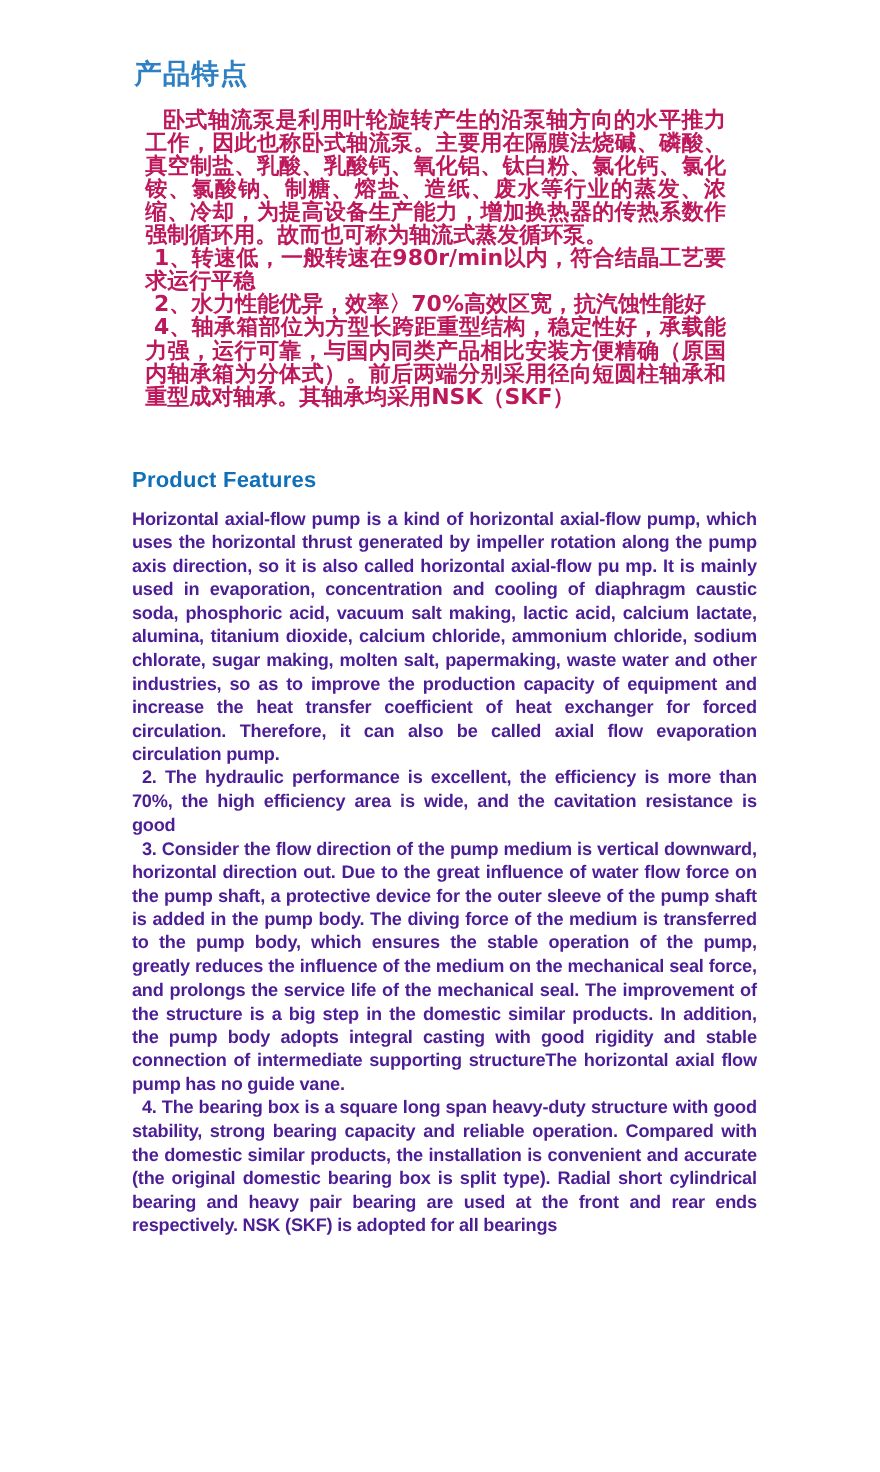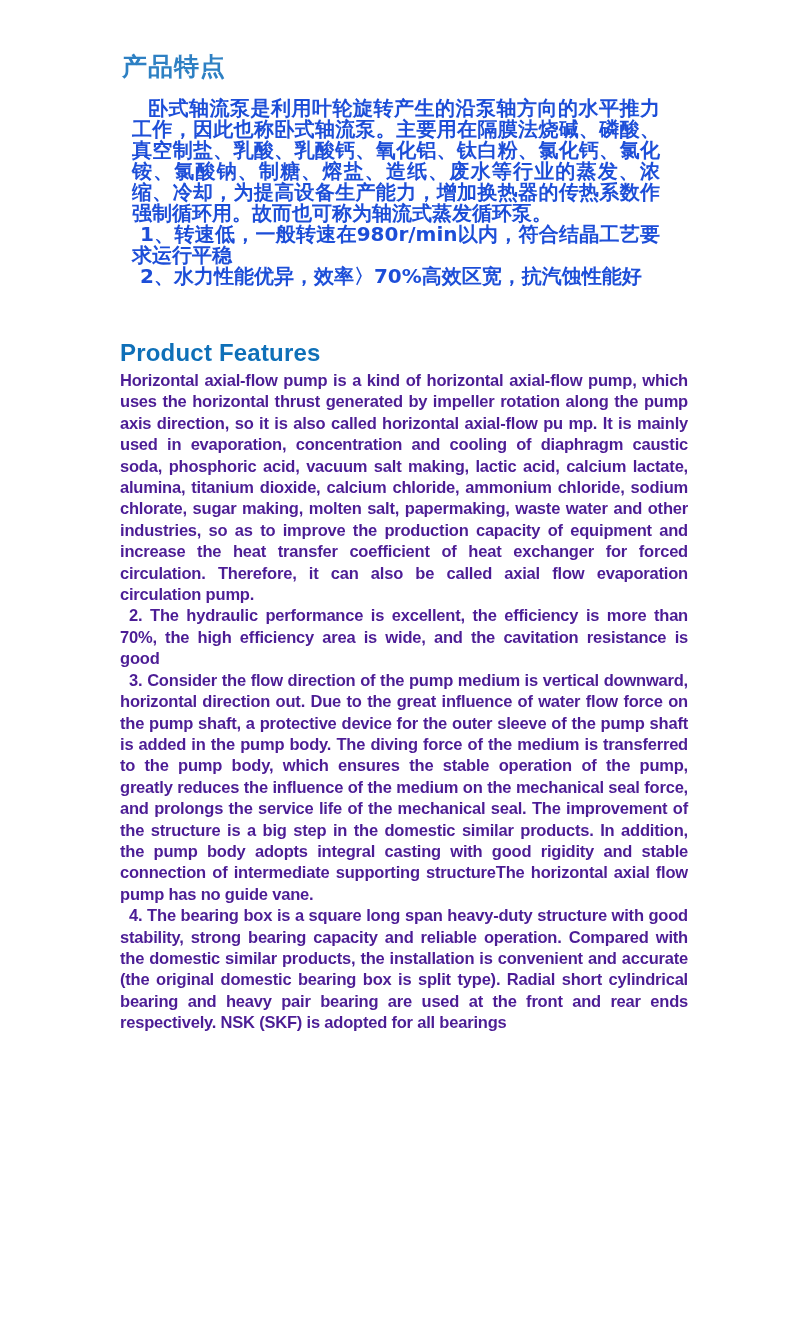--- a/index.html
+++ b/index.html
@@ -25,39 +25,39 @@
     margin: 0 0 16px 2px;
     font-size: 25px;
     line-height: 30px;
     font-weight: 700;
     letter-spacing: 1px;
     font-family: "DejaVu Sans", "Liberation Sans", sans-serif;
   }
   .cn-body {
     width: 528px;
     margin-left: 12px;
-    color: #1d4ed8;
+    color: #be185d;
     font-size: 20px;
     line-height: 21px;
     font-weight: 700;
     text-align: justify;
     font-family: "DejaVu Sans", "Liberation Sans", sans-serif;
   }
   .cn-body p {
     margin: 0;
   }
   .indent-lg { text-indent: 0.8em; }
   .indent-sm { text-indent: 0.4em; }
   
   .en-section {
     margin-top: 54px;
   }
   .en-title {
-    margin: 0 0 5px 0;
-    font-size: 24px;
+    margin: 0 0 13px 0;
+    font-size: 20px;
     line-height: 24px;
     font-weight: 700;
     letter-spacing: 0.2px;
   }
   .en-body {
     width: 568px;
     color: #4c1d95;
     font-size: 16.5px;
     line-height: 21.4px;
     font-weight: 700;
@@ -73,20 +73,21 @@
 <body>
 
 <div class="page">
 
   <section class="cn-section">
     <h2 class="cn-title" style="color: rgb(46, 128, 195);">产品特点</h2>
     <div class="cn-body">
       <p class="indent-lg">卧式轴流泵是利用叶轮旋转产生的沿泵轴方向的水平推力工作，因此也称卧式轴流泵。主要用在隔膜法烧碱、磷酸、真空制盐、乳酸、乳酸钙、氧化铝、钛白粉、氯化钙、氯化铵、氯酸钠、制糖、熔盐、造纸、废水等行业的蒸发、浓缩、冷却，为提高设备生产能力，增加换热器的传热系数作强制循环用。故而也可称为轴流式蒸发循环泵。</p>
       <p class="indent-sm">1、转速低，一般转速在980r/min以内，符合结晶工艺要求运行平稳</p>
       <p class="indent-sm">2、水力性能优异，效率〉70%高效区宽，抗汽蚀性能好</p>
+      <p class="indent-sm">4、轴承箱部位为方型长跨距重型结构，稳定性好，承载能力强，运行可靠，与国内同类产品相比安装方便精确（原国内轴承箱为分体式）。前后两端分别采用径向短圆柱轴承和重型成对轴承。其轴承均采用NSK（SKF）</p>
     </div>
   </section>
 
   <section class="en-section">
     <h2 class="en-title" style="color: rgb(15, 112, 184);">Product Features</h2>
     <div class="en-body">
       <p>Horizontal axial-flow pump is a kind of horizontal axial-flow pump, which uses the horizontal thrust generated by impeller rotation along the pump axis direction, so it is also called horizontal axial-flow pu mp. It is mainly used in evaporation, concentration and cooling of diaphragm caustic soda, phosphoric acid, vacuum salt making, lactic acid, calcium lactate, alumina, titanium dioxide, calcium chloride, ammonium chloride, sodium chlorate, sugar making, molten salt, papermaking, waste water and other industries, so as to improve the production capacity of equipment and increase the heat transfer coefficient of heat exchanger for forced circulation. Therefore, it can also be called axial flow evaporation circulation pump.</p>
       <p class="en-indent">2. The hydraulic performance is excellent, the efficiency is more than 70%, the high efficiency area is wide, and the cavitation resistance is good</p>
       <p class="en-indent">3. Consider the flow direction of the pump medium is vertical downward, horizontal direction out. Due to the great influence of water flow force on the pump shaft, a protective device for the outer sleeve of the pump shaft is added in the pump body. The diving force of the medium is transferred to the pump body, which ensures the stable operation of the pump, greatly reduces the influence of the medium on the mechanical seal force, and prolongs the service life of the mechanical seal. The improvement of the structure is a big step in the domestic similar products. In addition, the pump body adopts integral casting with good rigidity and stable connection of intermediate supporting structureThe horizontal axial flow pump has no guide vane.</p>
       <p class="en-indent">4. The bearing box is a square long span heavy-duty structure with good stability, strong bearing capacity and reliable operation. Compared with the domestic similar products, the installation is convenient and accurate (the original domestic bearing box is split type). Radial short cylindrical bearing and heavy pair bearing are used at the front and rear ends respectively. NSK (SKF) is adopted for all bearings</p>

